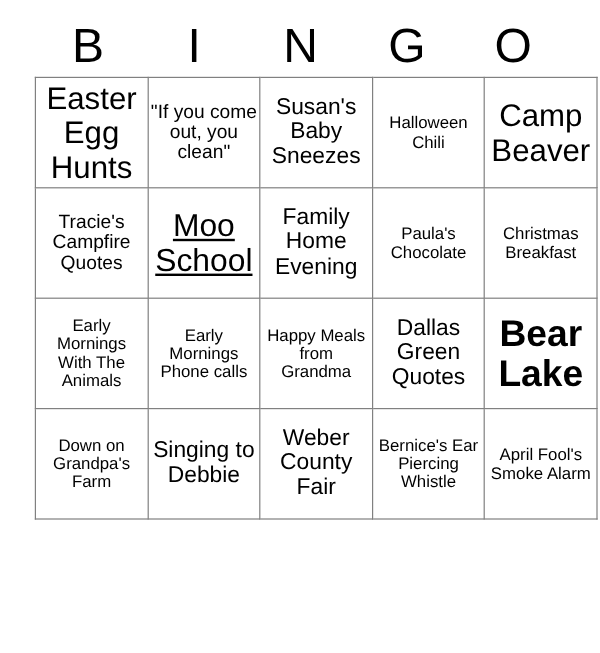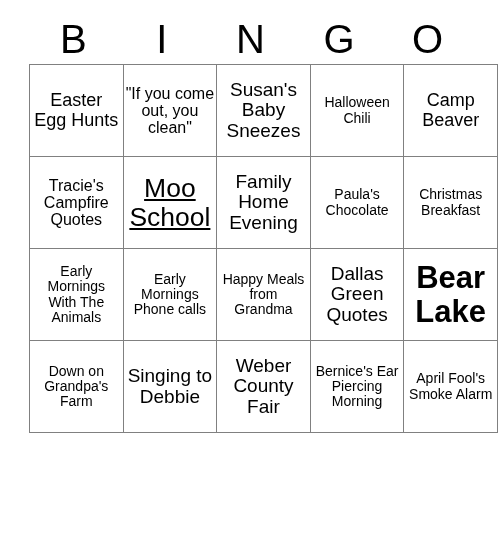--- a/index.html
+++ b/index.html
@@ -55,21 +55,21 @@
   }
   .cell-text {
     display: block;
     width: 100%;
   }
   
   .fs-xs  { font-size: 12.5px; }
   .fs-sm  { font-size: 14px; text-align: center; }
   .fs-md  { font-size: 16px; }
   .fs-lg  { font-size: 19px; }
-  .fs-xl  { font-size: 18px; }
+  .fs-xl  { font-size: 26px; }
   .fs-2xl { font-size: 26.5px; text-decoration: underline; }
   .fs-3xl { font-size: 31px; font-weight: bold; }
 </style>
 </head>
 <body>
 
 <div id="bingo-card">
 
   <div id="header-row">
     <div class="header-letter">B</div>
@@ -136,21 +136,21 @@
         <td>
             <span class="cell-text fs-sm">Down on Grandpa's Farm</span>
           </td>
         <td>
             <span class="cell-text fs-lg">Singing to Debbie</span>
           </td>
         <td>
             <span class="cell-text fs-lg">Weber County Fair</span>
           </td>
         <td>
-            <span class="cell-text fs-sm">Bernice's Ear Piercing Morning</span>
+            <span class="cell-text fs-sm">Bernice's Ear Piercing Whistle</span>
           </td>
         <td>
             <span class="cell-text fs-sm">April Fool's Smoke Alarm</span>
           </td>
       </tr>
     </tbody>
   </table>
 
 </div>
 

